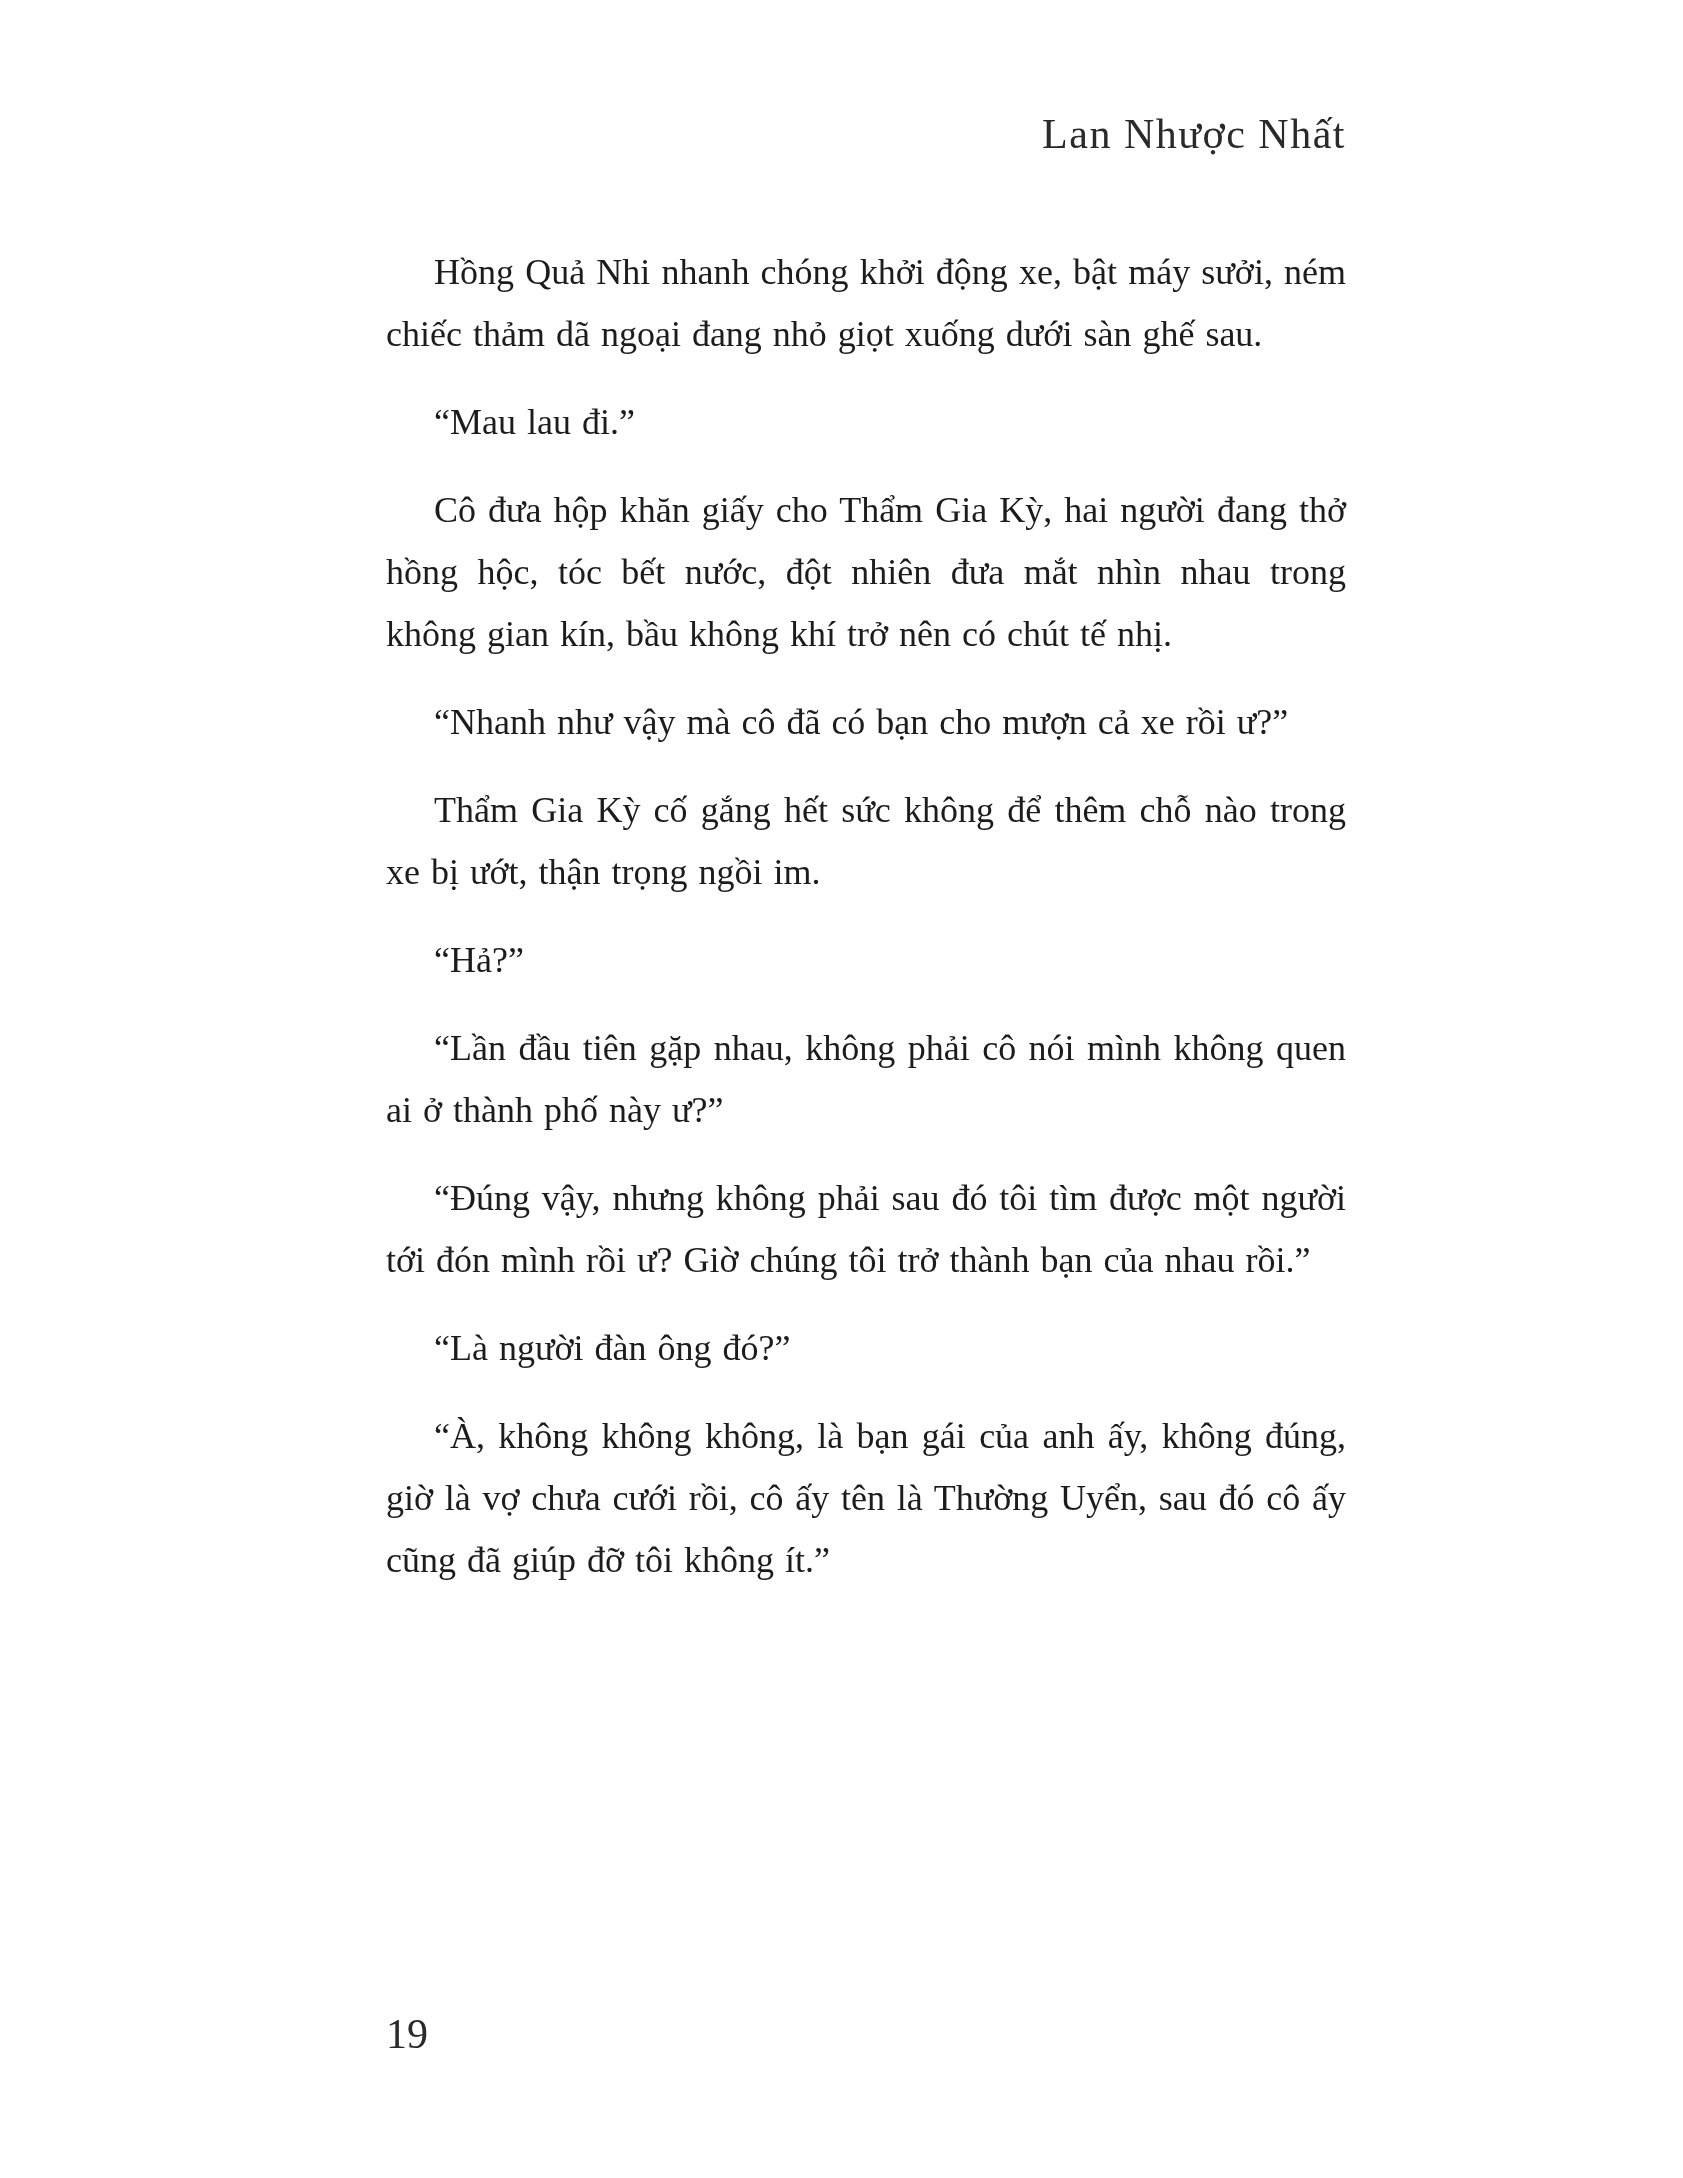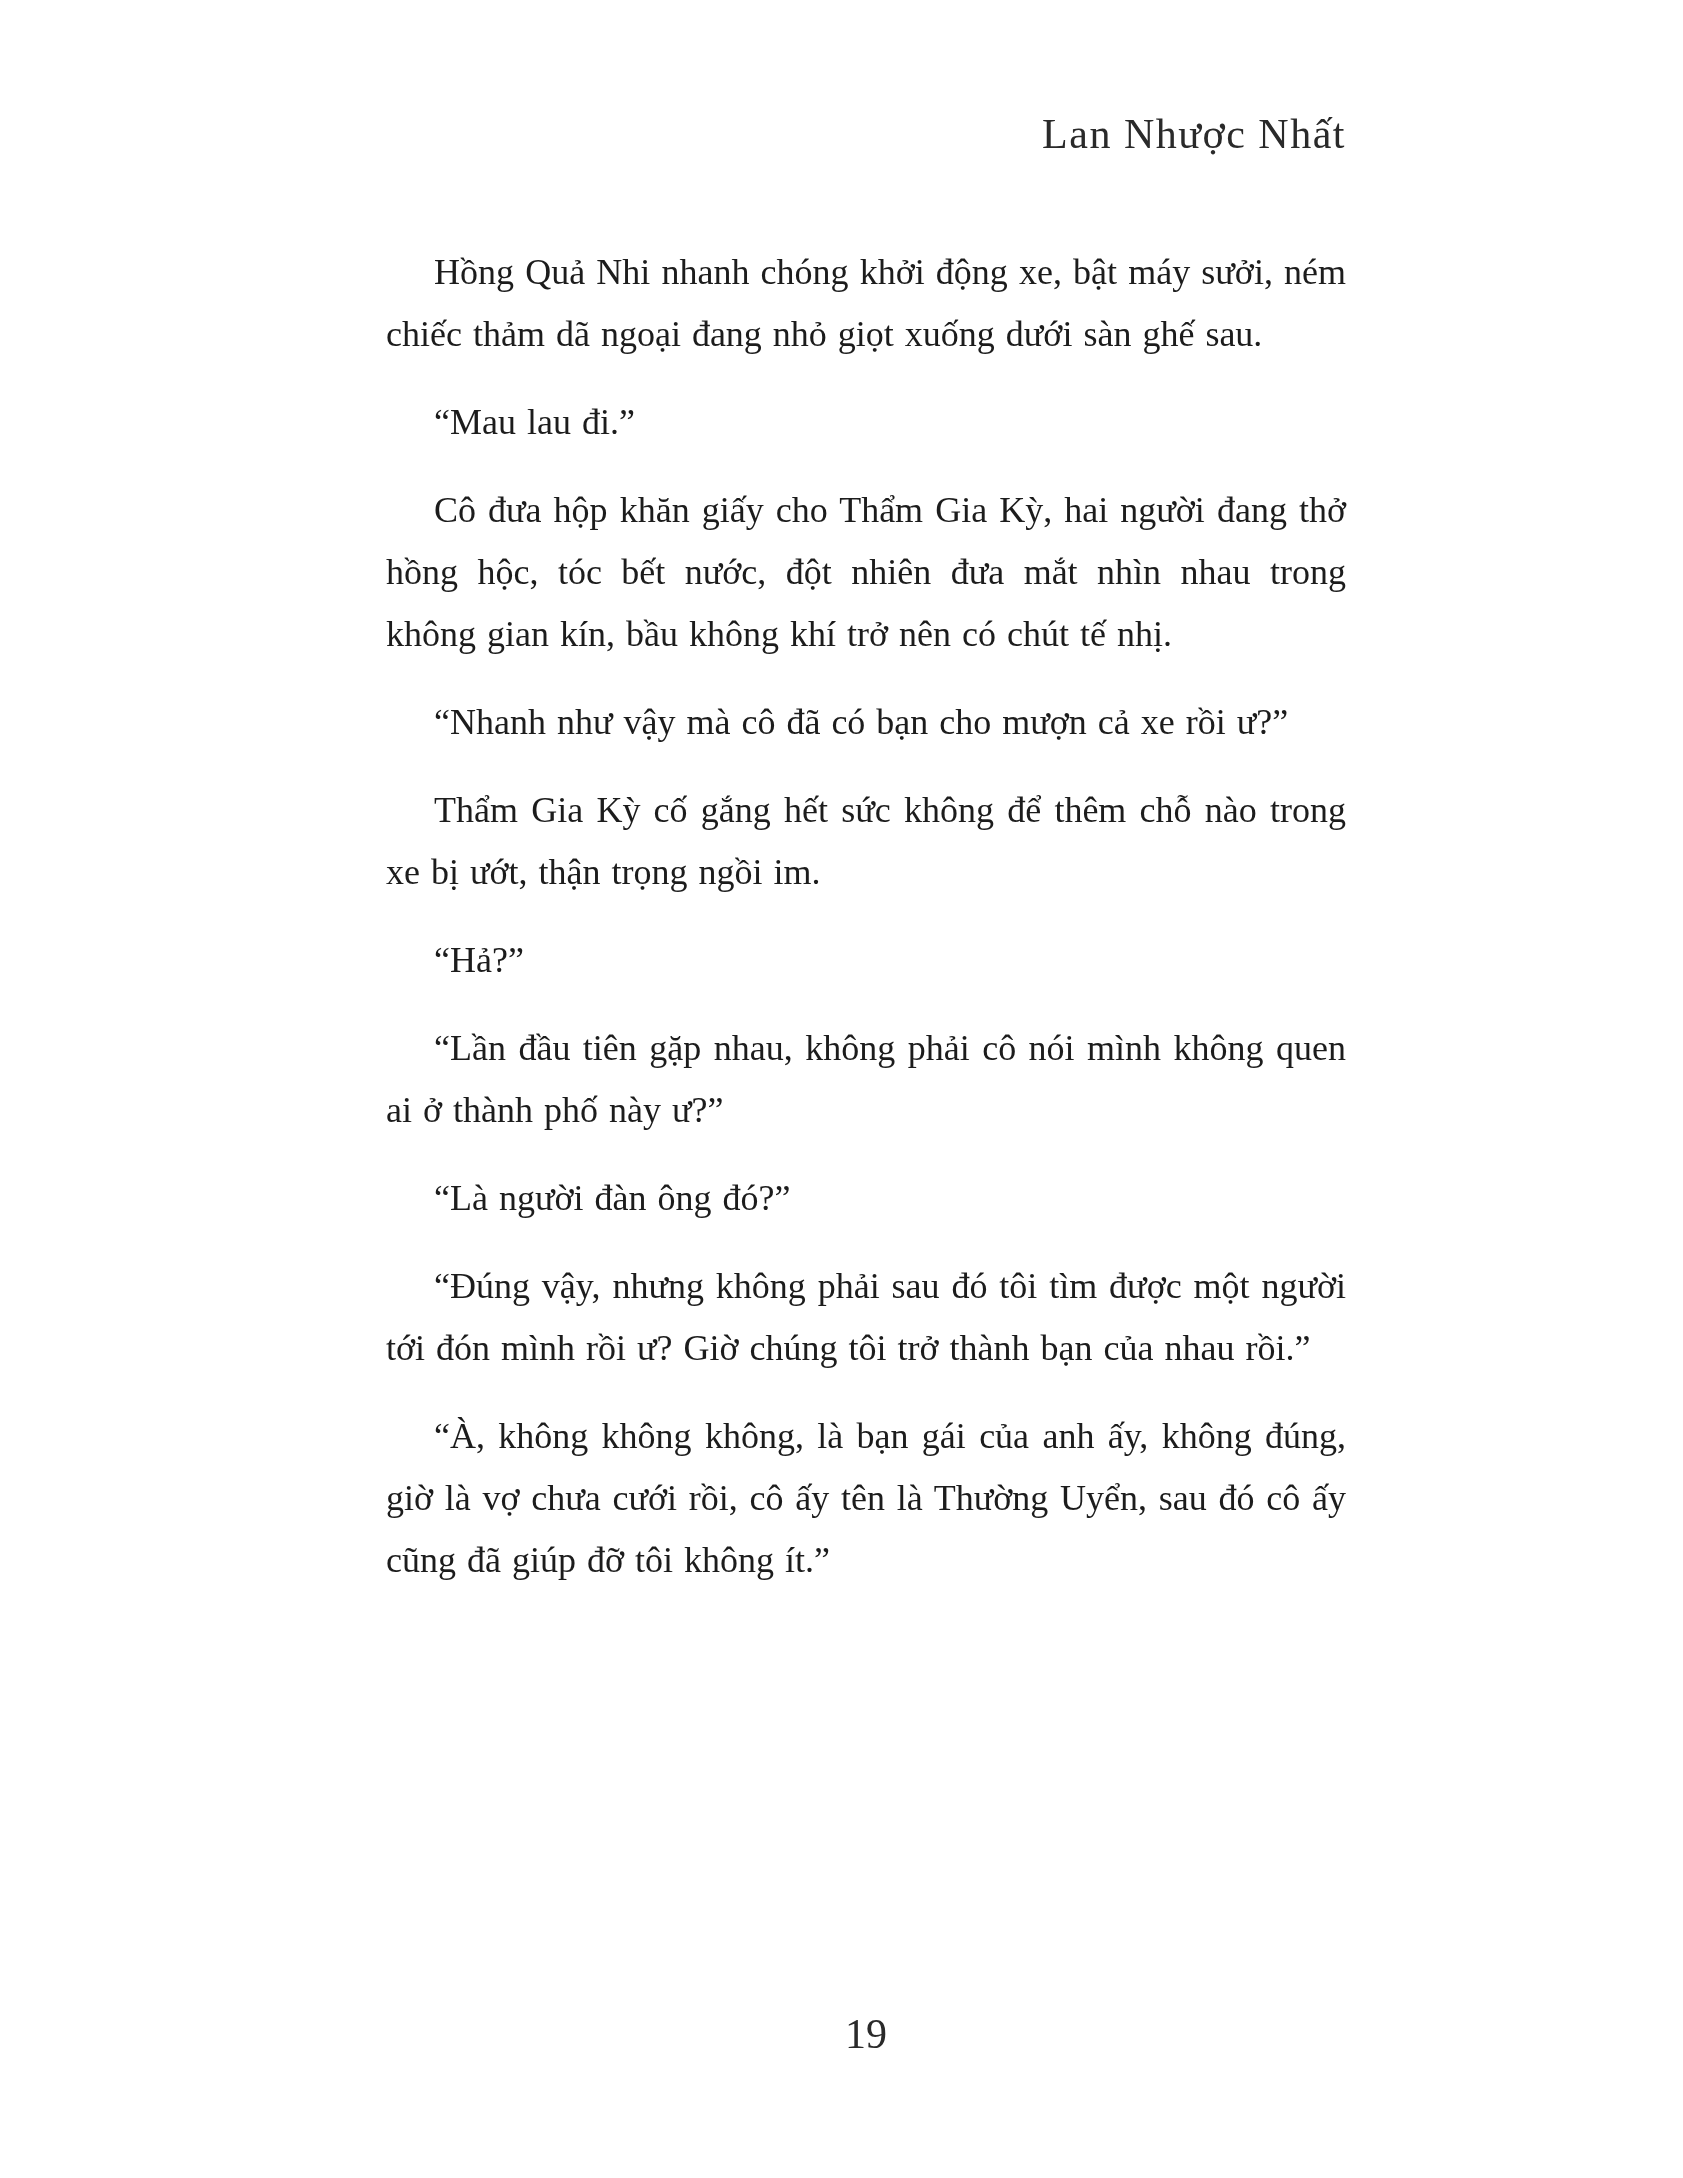--- a/index.html
+++ b/index.html
@@ -41,41 +41,40 @@
     text-align: justify;
     text-indent: 48px;
     font-weight: 400;
     word-spacing: 2px;
   }
   .page-number {
     position: absolute;
     top: 2010px;
     left: 386px;
     width: 960px;
-    text-align: center;
     font-size: 42px;
     color: #2a2a2a;
   }
 </style>
 </head>
 <body>
 
 <div class="page">
 
   <div class="running-head">Lan Nhược Nhất</div>
 
   <div class="text-block">
     <p>Hồng Quả Nhi nhanh chóng khởi động xe, bật máy sưởi, ném chiếc thảm dã ngoại đang nhỏ giọt xuống dưới sàn ghế sau.</p>
     <p>“Mau lau đi.”</p>
     <p>Cô đưa hộp khăn giấy cho Thẩm Gia Kỳ, hai người đang thở hồng hộc, tóc bết nước, đột nhiên đưa mắt nhìn nhau trong không gian kín, bầu không khí trở nên có chút tế nhị.</p>
     <p>“Nhanh như vậy mà cô đã có bạn cho mượn cả xe rồi ư?”</p>
     <p>Thẩm Gia Kỳ cố gắng hết sức không để thêm chỗ nào trong xe bị ướt, thận trọng ngồi im.</p>
     <p>“Hả?”</p>
     <p>“Lần đầu tiên gặp nhau, không phải cô nói mình không quen ai ở thành phố này ư?”</p>
+    <p>“Đúng vậy, nhưng không phải sau đó tôi tìm được một người tới đón mình rồi ư? Giờ chúng tôi trở thành bạn của nhau rồi.”</p>
     <p>“Là người đàn ông đó?”</p>
-    <p>“Đúng vậy, nhưng không phải sau đó tôi tìm được một người tới đón mình rồi ư? Giờ chúng tôi trở thành bạn của nhau rồi.”</p>
     <p>“À, không không không, là bạn gái của anh ấy, không đúng, giờ là vợ chưa cưới rồi, cô ấy tên là Thường Uyển, sau đó cô ấy cũng đã giúp đỡ tôi không ít.”</p>
   </div>
 
   <div class="page-number">19</div>
 
 </div>
 
 
 </body></html>

